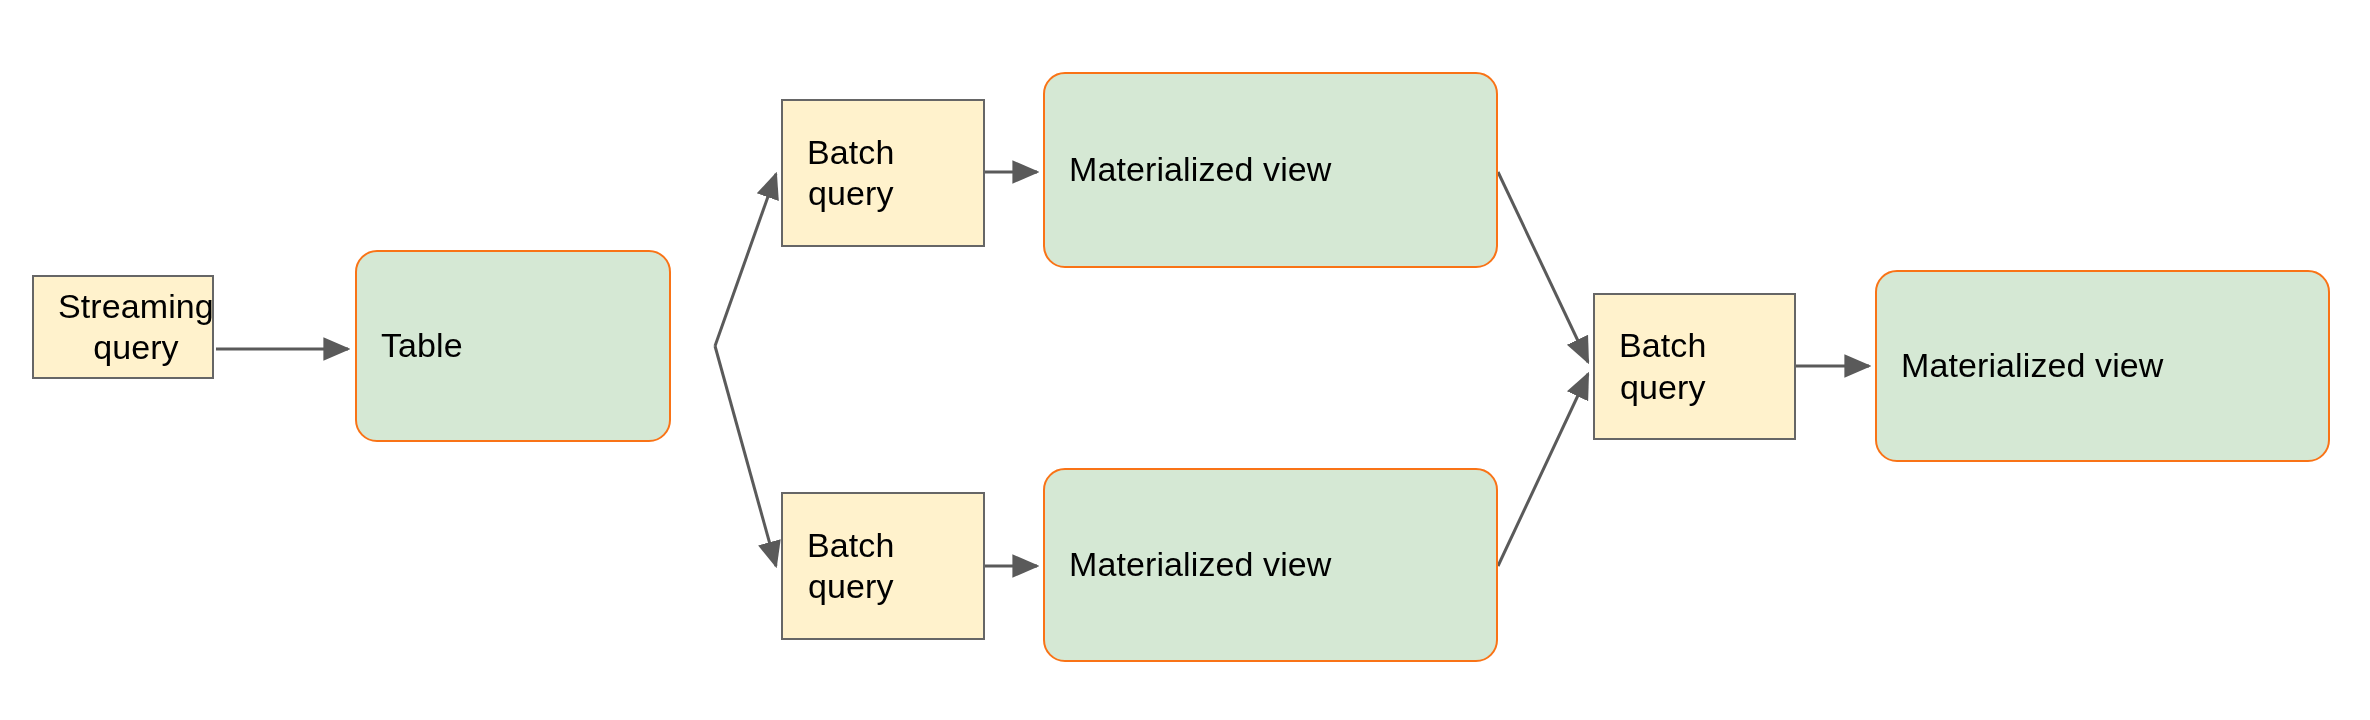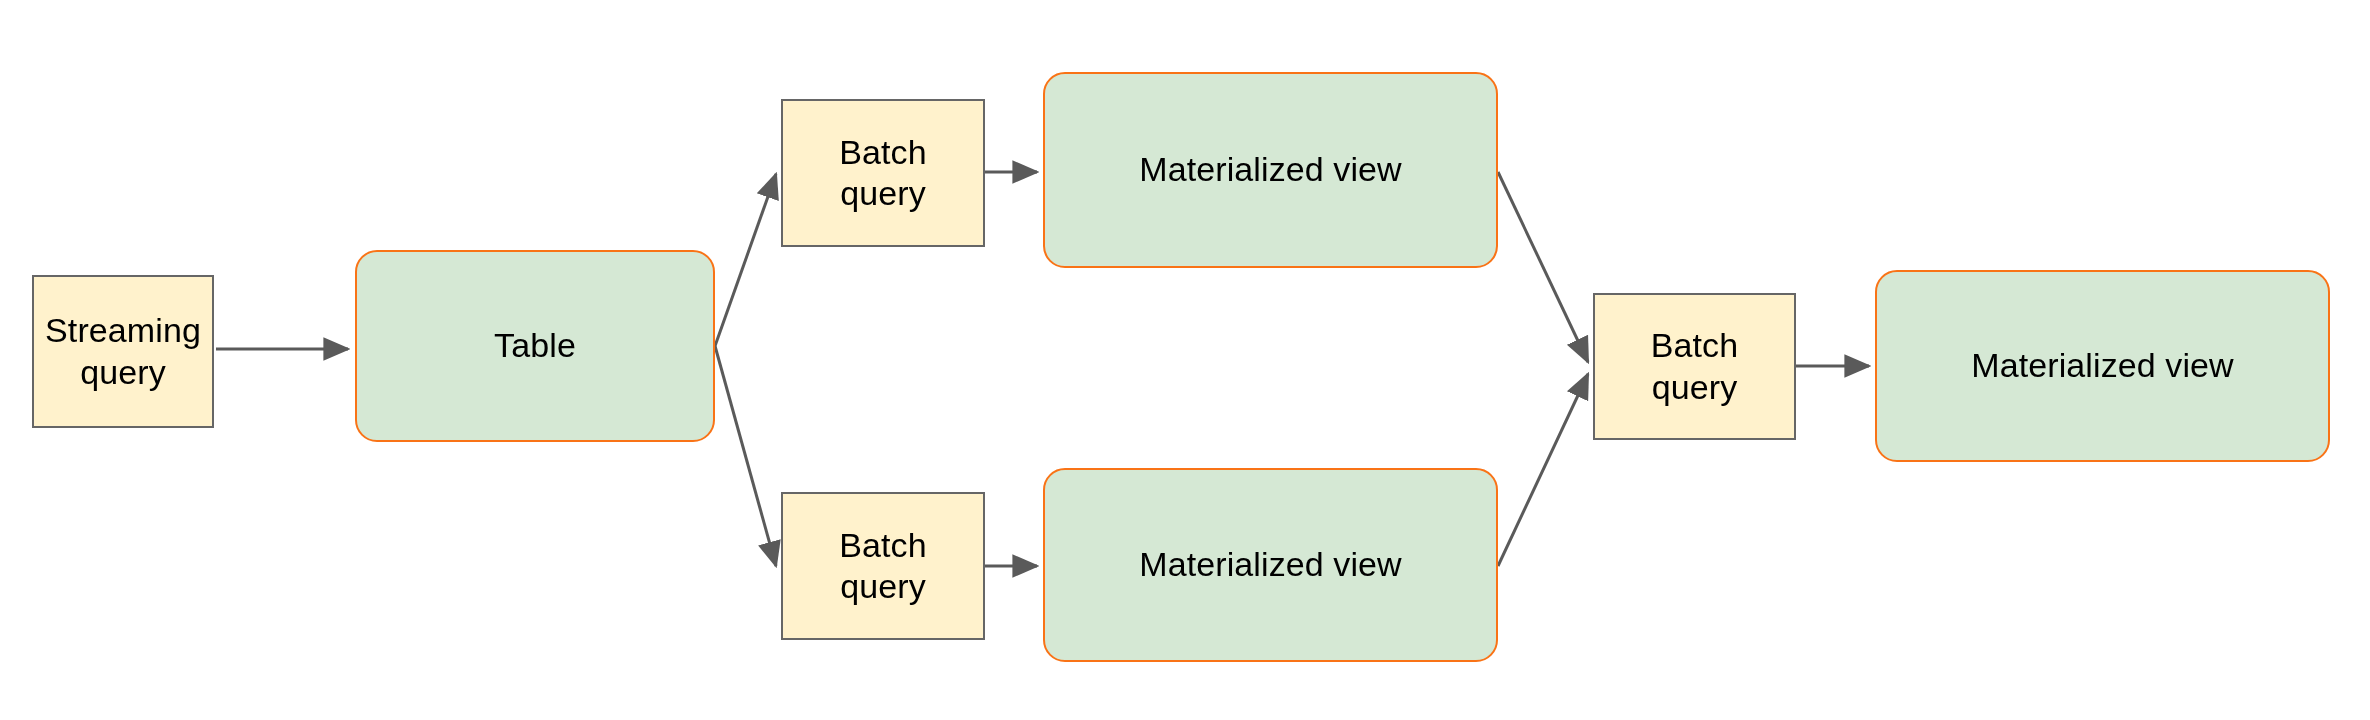--- a/index.html
+++ b/index.html
@@ -25,27 +25,28 @@
     left: 0;
     top: 0;
     width: 2370px;
     height: 720px;
   }
   .node {
     position: absolute;
     box-sizing: border-box;
     display: flex;
     align-items: center;
-    justify-content: center;
+    justify-content: flex-start;
     text-align: center;
     color: #000000;
     font-size: 34px;
     line-height: 1.22;
     letter-spacing: 0.1px;
     z-index: 2;
+    padding-left: 24px;
   }
   .node-rect {
     border: 2px solid #666666;
     border-radius: 0;
   }
   .node-rounded {
     border: 2px solid #f97316;
     border-radius: 22px;
   }
   .fill-yellow { background: #fff2cc; }
@@ -78,26 +79,26 @@
 
     <line x1="985" y1="566" x2="1037" y2="566" stroke="#5a5a5a" stroke-width="3" marker-end="url(#arrowhead)"></line>
 
     <line x1="1498" y1="172" x2="1588" y2="362" stroke="#5a5a5a" stroke-width="3" marker-end="url(#arrowhead)"></line>
 
     <line x1="1498" y1="566" x2="1588" y2="374" stroke="#5a5a5a" stroke-width="3" marker-end="url(#arrowhead)"></line>
 
     <line x1="1796" y1="366" x2="1869" y2="366" stroke="#5a5a5a" stroke-width="3" marker-end="url(#arrowhead)"></line>
   </svg>
 
-  <div class="node node-rect fill-yellow" style="left:32px; top:275px; width:182px; height:153px;">
+  <div class="node node-rect fill-yellow" style="left:32px; top:275px; width:182px; height:104px;">
     <span class="node-label">Streaming
 query</span>
   </div>
 
-  <div class="node node-rounded fill-green" style="left:355px; top:250px; width:360px; height:192px;">
+  <div class="node node-rounded fill-green" style="left:355px; top:250px; width:316px; height:192px;">
     <span class="node-label">Table</span>
   </div>
 
   <div class="node node-rect fill-yellow" style="left:781px; top:99px; width:204px; height:148px;">
     <span class="node-label">Batch
 query</span>
   </div>
 
   <div class="node node-rounded fill-green" style="left:1043px; top:72px; width:455px; height:196px;">
     <span class="node-label">Materialized view</span>

